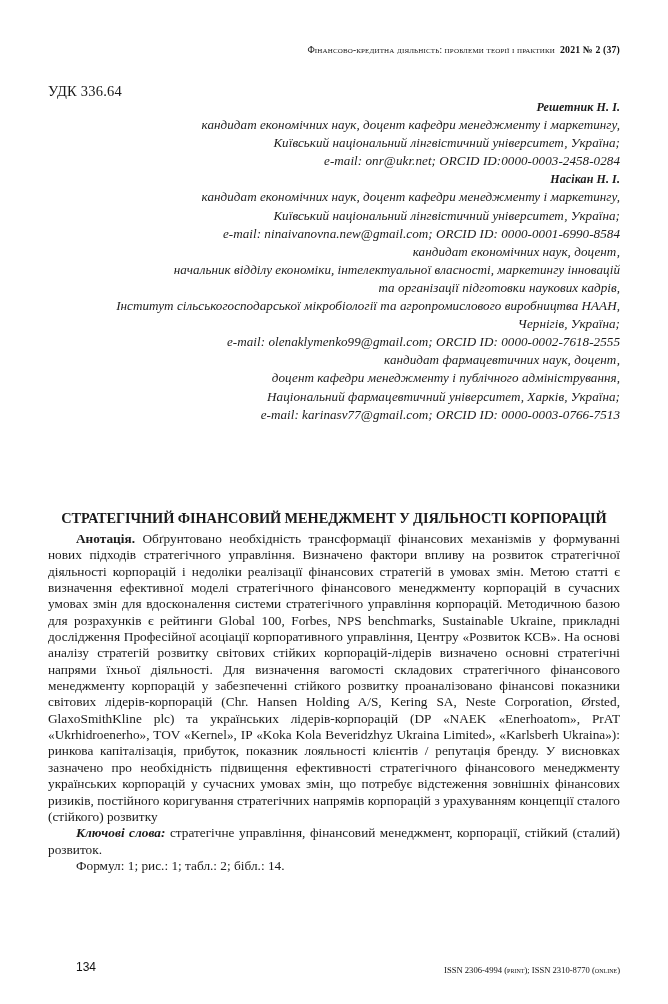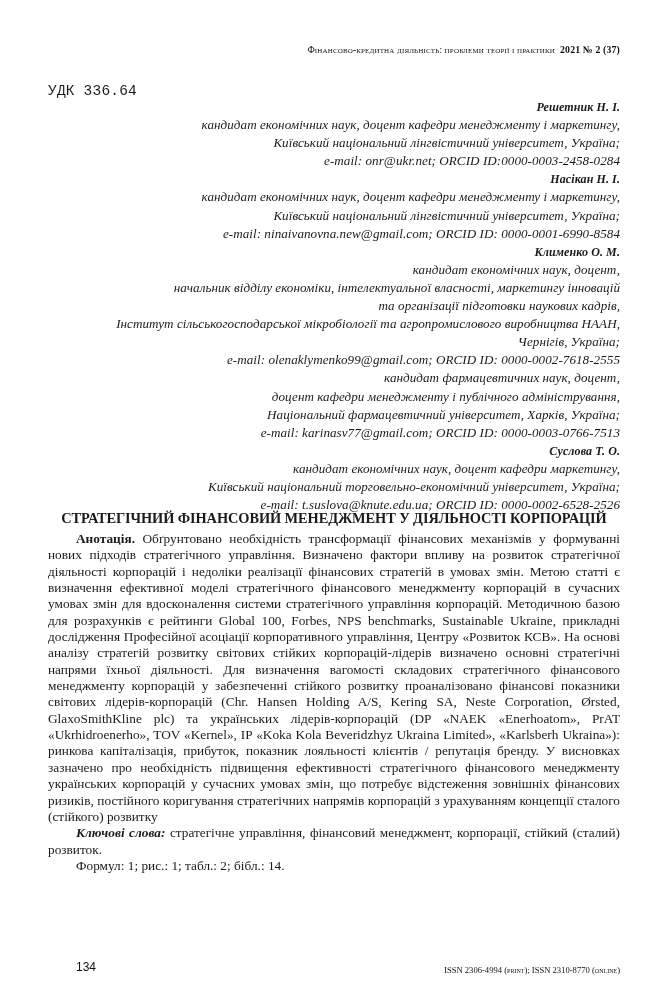--- a/index.html
+++ b/index.html
@@ -41,21 +41,20 @@
     margin-left: 5px;
   }
 
   
   .udk {
     position: absolute;
     top: 83px;
     left: 48px;
     font-size: 14.5px;
     letter-spacing: 0.2px;
-    font-family: Liberation Mono, monospace;
   }
 
   
   .authors {
     position: absolute;
     top: 98px;
     left: 48px;
     right: 48px;
     text-align: right;
   }
@@ -157,42 +156,35 @@
     </div>
 
     <div class="author">
       <div class="author-name">Насікан Н. І.</div>
       <div class="author-line">кандидат економічних наук, доцент кафедри менеджменту і маркетингу,</div>
       <div class="author-line">Київський національний лінгвістичний університет, Україна;</div>
       <div class="author-line">e-mail: ninaivanovna.new@gmail.com; ORCID ID: 0000-0001-6990-8584</div>
     </div>
 
     <div class="author">
-      <div class="author-name">Клименко О. М.</div>
       <div class="author-line">кандидат економічних наук, доцент,</div>
       <div class="author-line">начальник відділу економіки, інтелектуальної власності, маркетингу інновацій</div>
       <div class="author-line">та організації підготовки наукових кадрів,</div>
       <div class="author-line">Інститут сільськогосподарської мікробіології та агропромислового виробництва НААН,</div>
       <div class="author-line">Чернігів, Україна;</div>
       <div class="author-line">e-mail: olenaklymenko99@gmail.com; ORCID ID: 0000-0002-7618-2555</div>
     </div>
 
     <div class="author">
       <div class="author-line">кандидат фармацевтичних наук, доцент,</div>
       <div class="author-line">доцент кафедри менеджменту і публічного адміністрування,</div>
       <div class="author-line">Національний фармацевтичний університет, Харків, Україна;</div>
       <div class="author-line">e-mail: karinasv77@gmail.com; ORCID ID: 0000-0003-0766-7513</div>
     </div>
 
-    <div class="author">
-      <div class="author-name">Суслова Т. О.</div>
-      <div class="author-line">кандидат економічних наук, доцент кафедри маркетингу,</div>
-      <div class="author-line">Київський національний торговельно-економічний університет, Україна;</div>
-      <div class="author-line">e-mail: t.suslova@knute.edu.ua; ORCID ID: 0000-0002-6528-2526</div>
-    </div>
 
   </div>
 
   <div class="article-title">СТРАТЕГІЧНИЙ ФІНАНСОВИЙ МЕНЕДЖМЕНТ У ДІЯЛЬНОСТІ КОРПОРАЦІЙ</div>
 
   <div class="abstract">
     <p><span class="lead">Анотація.</span><span> Обґрунтовано необхідність трансформації фінансових механізмів у формуванні нових підходів стратегічного управління. Визначено фактори впливу на розвиток стратегічної діяльності корпорацій і недоліки реалізації фінансових стратегій  в умовах змін. Метою статті є визначення ефективної моделі стратегічного фінансового менеджменту корпорацій в сучасних умовах змін для вдосконалення системи стратегічного управління корпорацій. Методичною базою для розрахунків є рейтинги Global 100, Forbes, NPS benchmarks, Sustainable Ukraine, прикладні дослідження Професійної асоціації корпоративного управління, Центру «Розвиток КСВ». На основі аналізу стратегій розвитку світових стійких корпорацій-лідерів визначено основні стратегічні напрями їхньої діяльності. Для визначення вагомості складових стратегічного фінансового менеджменту корпорацій у забезпеченні стійкого розвитку проаналізовано фінансові показники світових лідерів-корпорацій (Chr. Hansen Holding A/S, Kering SA, Neste Corporation, Ørsted, GlaxoSmithKline plc) та українських лідерів-корпорацій (DP «NAEK «Enerhoatom», PrAT «Ukrhidroenerho», TOV «Kernel», IP «Koka Kola Beveridzhyz Ukraina Limited», «Karlsberh Ukraina»): ринкова капіталізація, прибуток, показник лояльності клієнтів / репутація бренду. У висновках зазначено про необхідність підвищення ефективності стратегічного фінансового менеджменту українських корпорацій у сучасних умовах змін, що потребує відстеження зовнішніх фінансових ризиків, постійного коригування стратегічних напрямів корпорацій з урахуванням концепції сталого (стійкого) розвитку</span></p>
     <p><span class="kw-label">Ключові слова:</span><span> стратегічне управління, фінансовий менеджмент, корпорації, стійкий (сталий) розвиток.</span></p>
     <p class="counts">Формул: 1; рис.: 1; табл.: 2; бібл.: 14.</p>
   </div>

